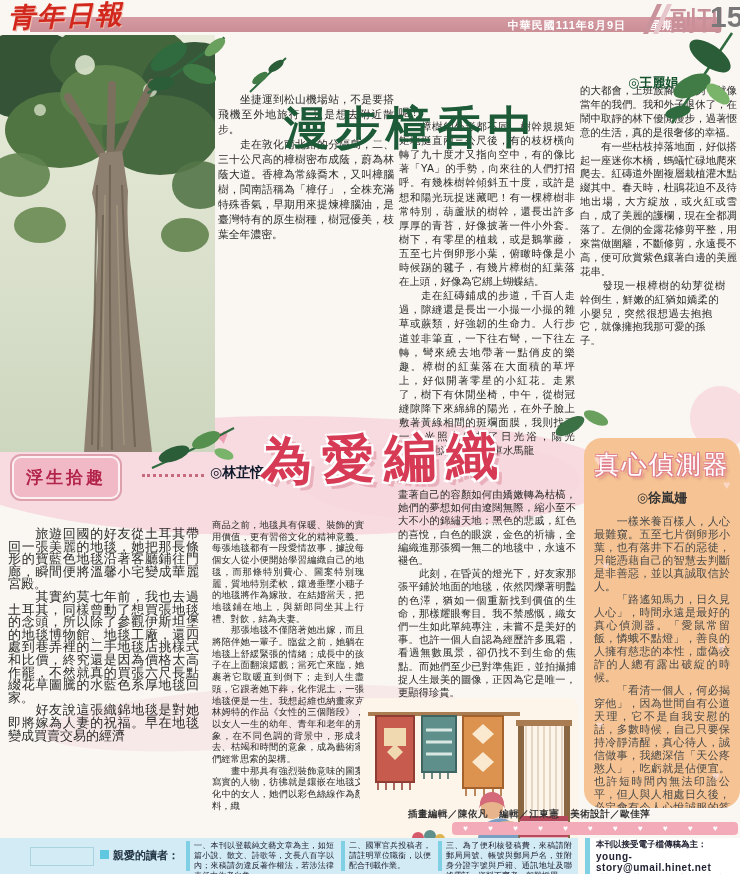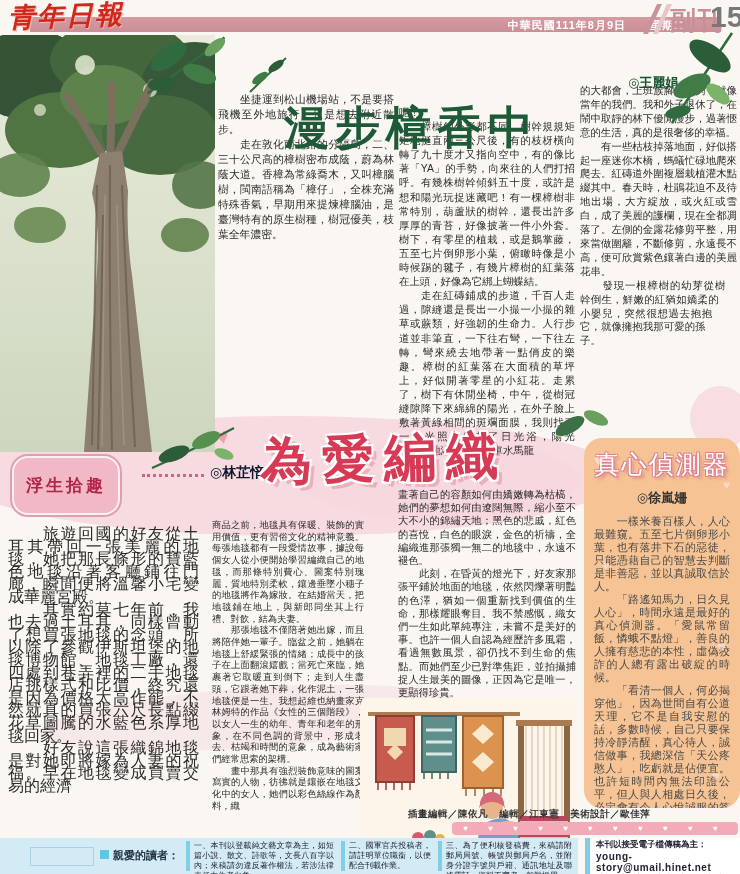--- a/index.html
+++ b/index.html
@@ -35,31 +35,31 @@
 
   
   .blob{position:absolute;border-radius:50%;z-index:1;}
   .blob1{left:-40px;top:416px;width:660px;height:120px;background:rgba(246,205,214,.65);}
   .blob2{left:300px;top:440px;width:280px;height:80px;background:rgba(248,214,221,.55);}
   .blob3{left:40px;top:688px;width:420px;height:60px;background:rgba(247,216,222,.45);transform:rotate(-4deg);}
   .blob4{left:690px;top:386px;width:60px;height:64px;background:rgba(246,205,214,.6);}
 
   
   .badge{position:absolute;left:14px;top:458px;background:#f1b9c6;color:#b3244a;font-weight:bold;
-    font-size:17px;letter-spacing:3px;padding:16px 12px;border-radius:14px;z-index:4;
+    font-size:17px;letter-spacing:3px;padding:8px 12px;border-radius:7px;z-index:4;
     box-shadow:0 0 0 2px #fdf0f2,0 0 0 4px #dfa0ae;}
   .dotline{position:absolute;left:142px;top:474px;width:62px;border-top:3px dotted #c76a7e;z-index:4;}
   .weave-author{position:absolute;left:210px;top:464px;font-size:14px;font-weight:bold;color:#0f172a;z-index:4;}
   .heart-deco{position:absolute;left:216px;top:424px;font-size:22px;color:#ec9fb0;z-index:4;transform:rotate(-12deg);}
   .weave-title{position:absolute;left:260px;top:424px;font-size:52px;font-weight:bold;color:#d63a55;
     letter-spacing:10px;z-index:4;transform:rotate(-1.5deg);
     text-shadow:-2px -2px 0 #fff,2px -2px 0 #fff,-2px 2px 0 #fff,2px 2px 0 #fff,5px 5px 0 rgba(223,144,160,.55);}
   .wcol{position:absolute;color:#2b2b2b;text-align:justify;z-index:3;}
   .wcol p{margin:0;white-space:pre-wrap;}
-  .wcol1{left:8px;top:528px;width:191px;font-size:16px;line-height:12.6px;}
+  .wcol1{left:8px;top:528px;width:191px;font-size:13px;line-height:12.6px;}
   .wcol2{left:212px;top:520px;width:152px;font-size:9.3px;line-height:11.7px;}
   .wcol3{left:398px;top:488px;width:178px;font-size:10.3px;line-height:13.2px;}
   .illust{position:absolute;left:360px;top:698px;width:218px;height:164px;z-index:3;}
 
   
   .detector{position:absolute;left:584px;top:438px;width:156px;height:370px;background:#f6c494;
     border-radius:18px;z-index:3;overflow:hidden;}
   .det-title{margin-top:10px;text-align:center;font-size:25px;font-weight:normal;color:#fff;letter-spacing:2px;
     text-shadow:-1px -1px 0 #e0808e,1px -1px 0 #e0808e,-1px 1px 0 #e0808e,1px 1px 0 #e0808e,3px 3px 3px rgba(208,110,124,.7);}
   .det-author{margin-top:8px;text-align:center;font-size:13px;font-weight:bold;color:#333;}

